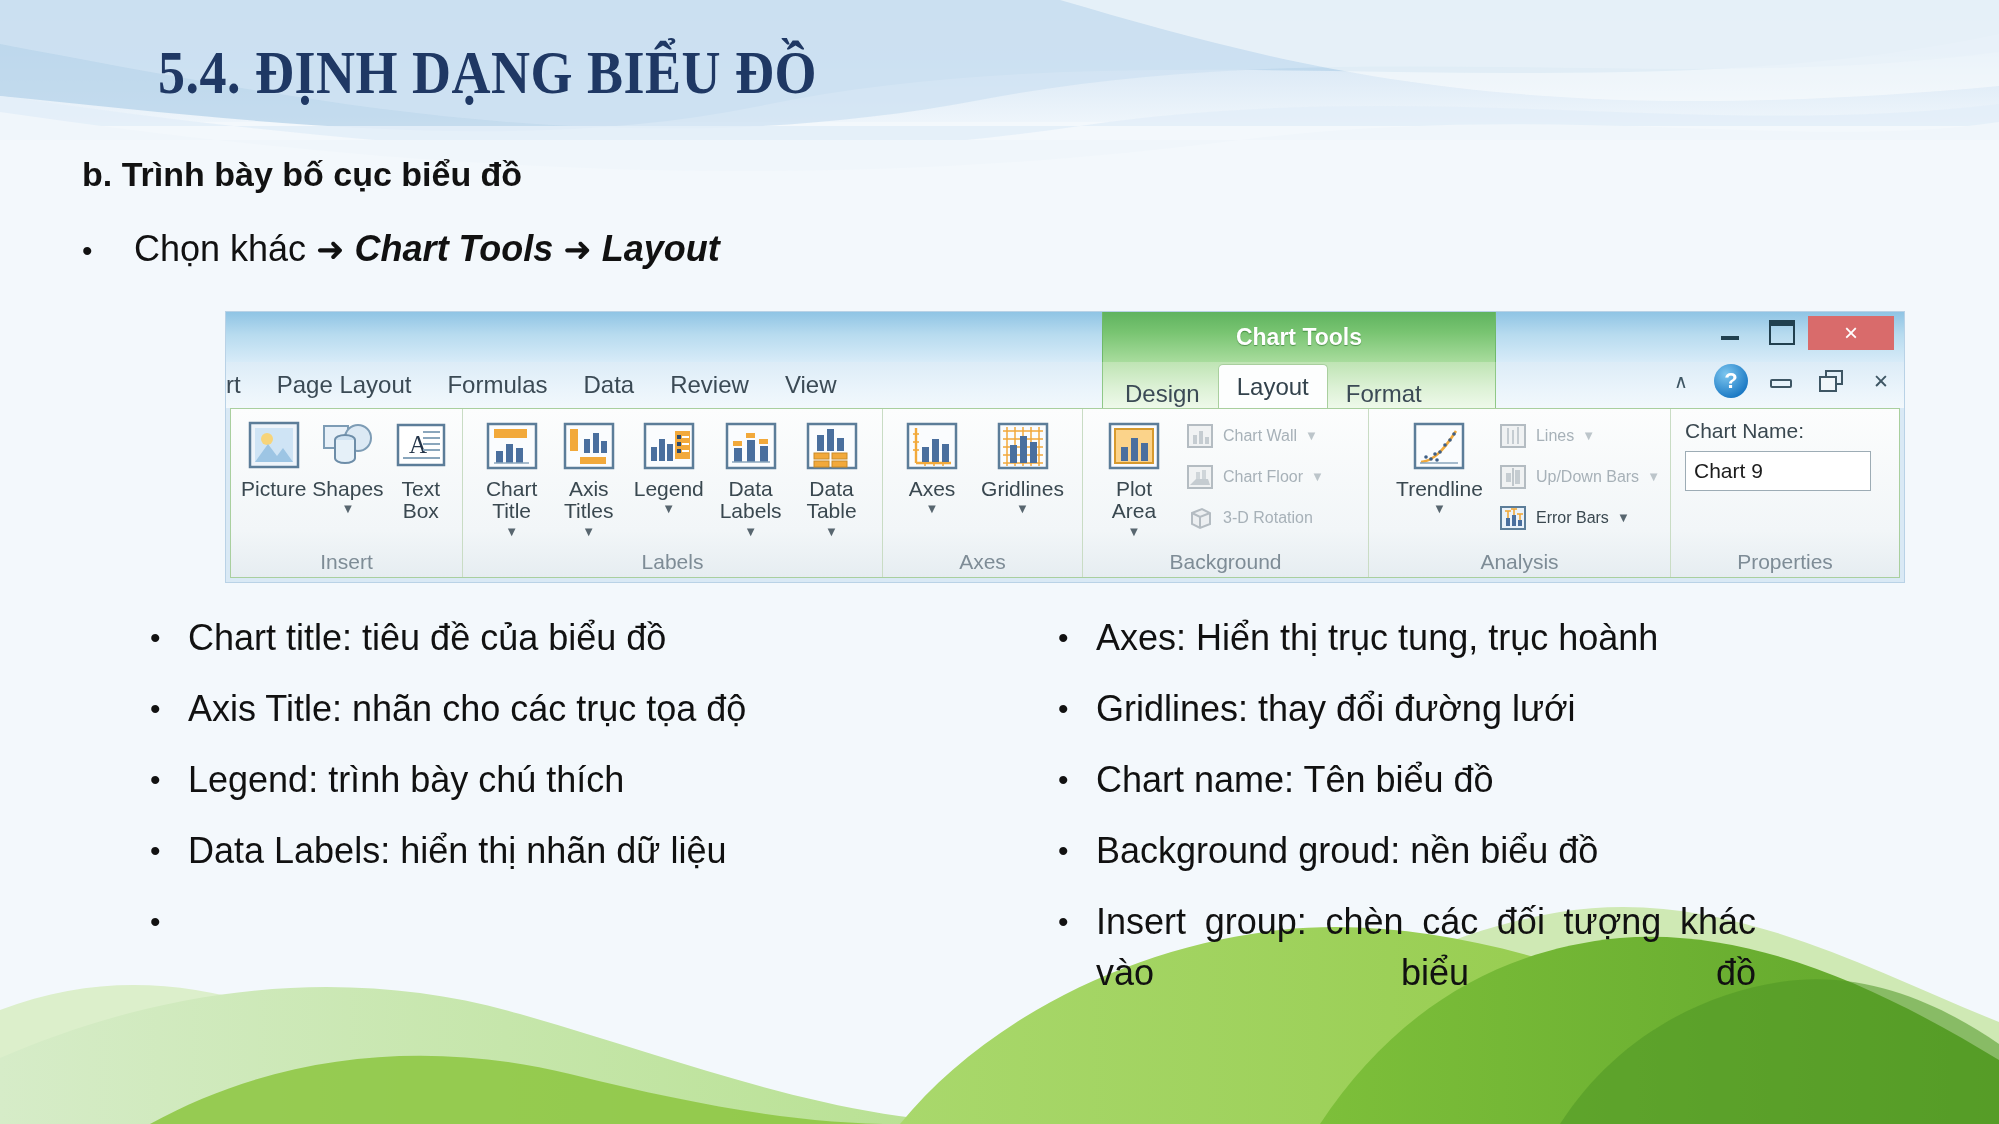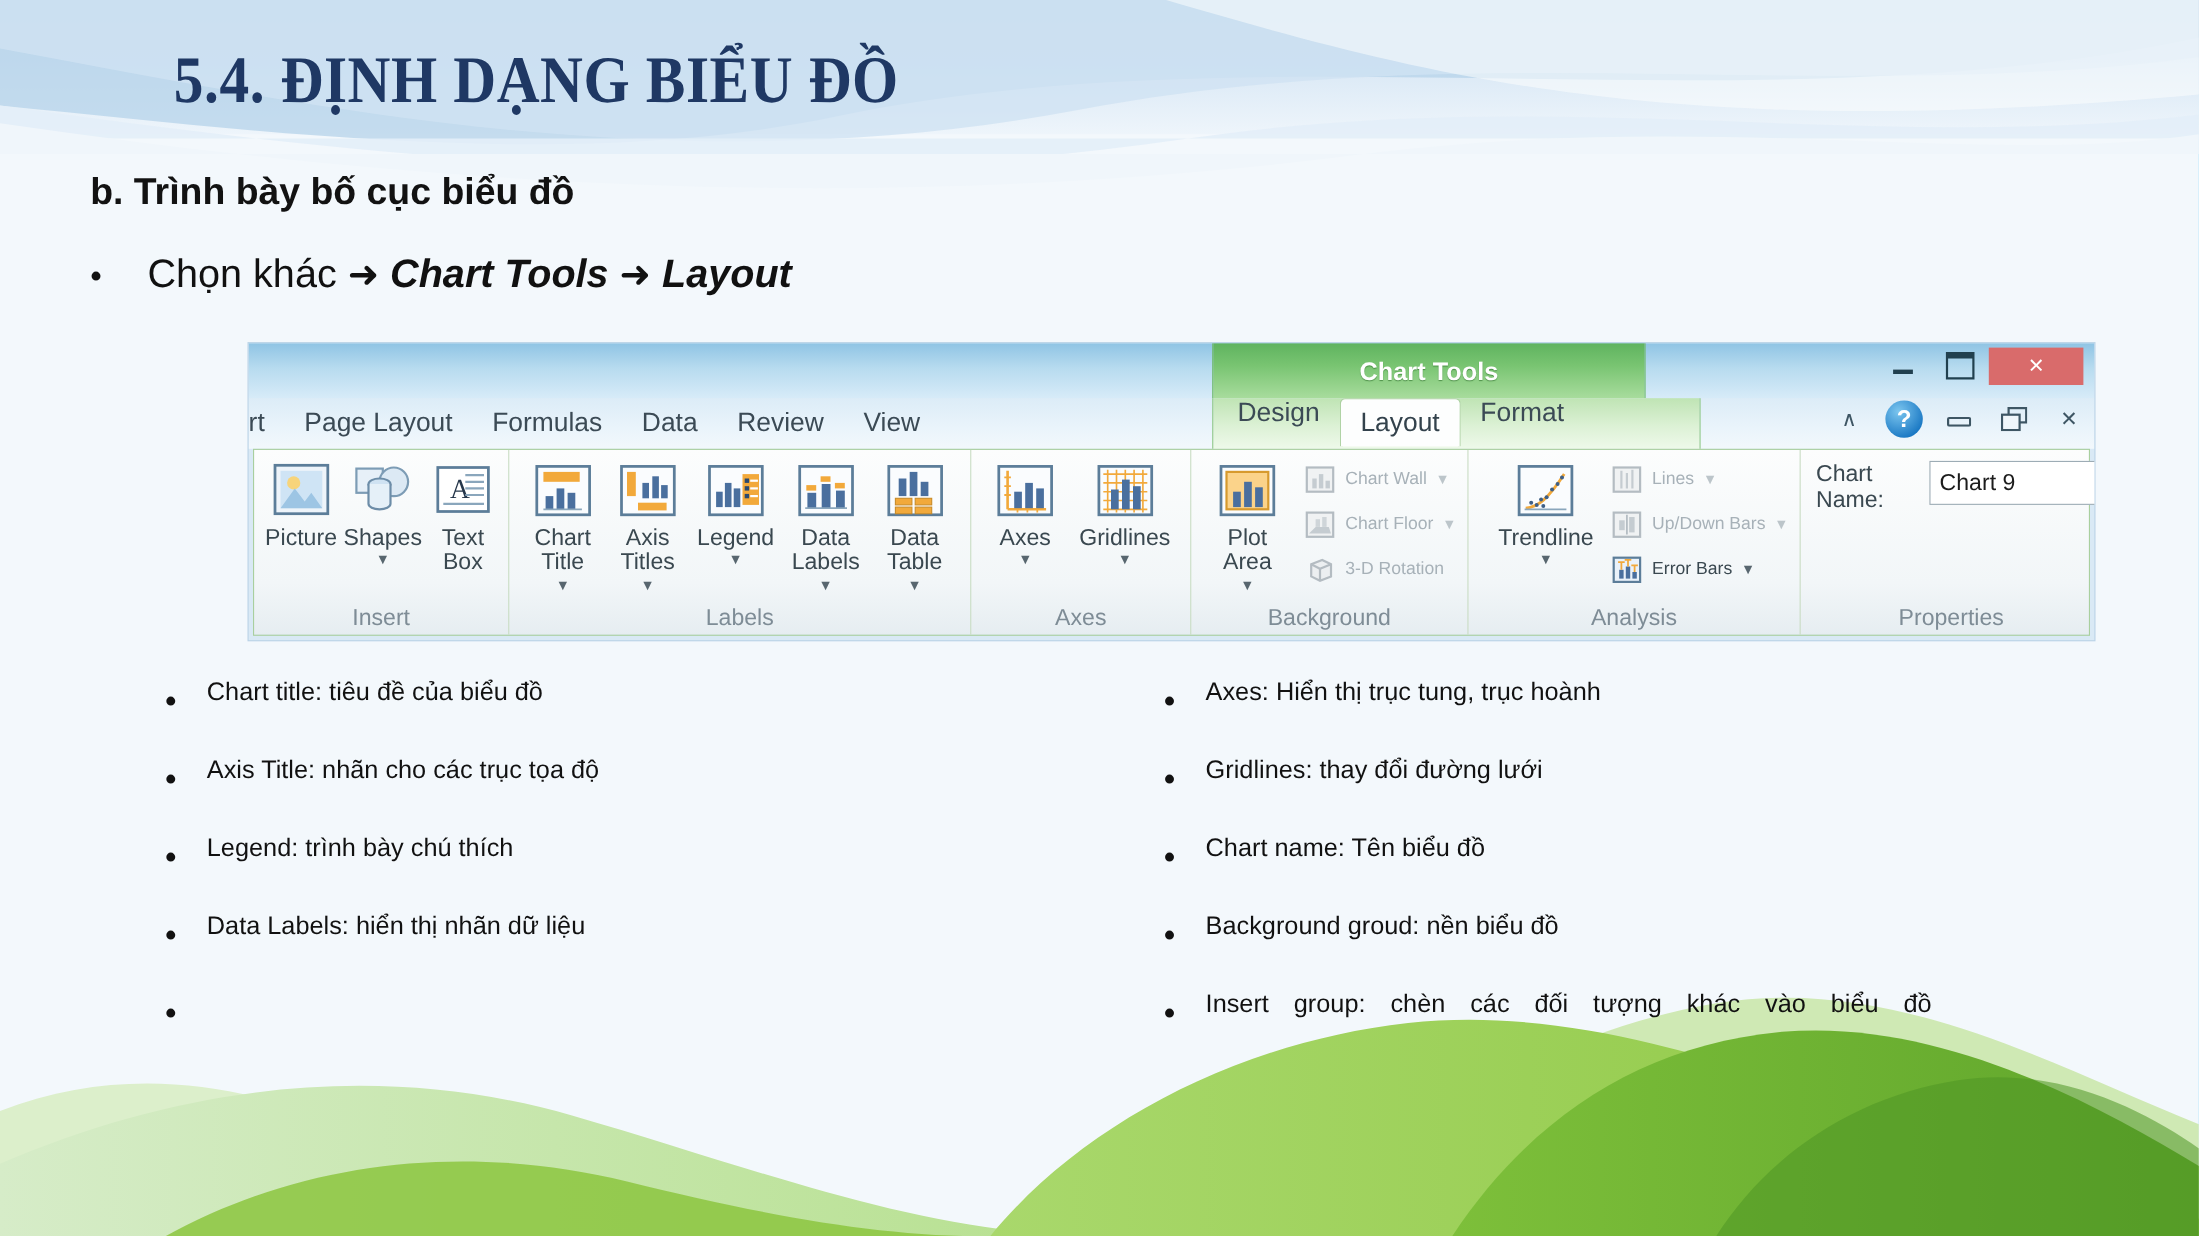--- a/index.html
+++ b/index.html
@@ -81,24 +81,24 @@
     color: #33424c;
   }
   .ctxtab-header {
     position: absolute; left: 876px; top: 0; width: 394px; height: 50px;
     background: linear-gradient(180deg,#5fb35f 0%, #78c471 40%, #a8dc9d 100%);
     border-left: 1px solid #6fb96a; border-right: 1px solid #6fb96a;
     display: flex; align-items: center; justify-content: center;
   }
   .ctxtab-title { font-size: 23px; font-weight: 700; color: #ffffff; text-shadow: 0 1px 1px rgba(0,70,0,.45); }
   .ctxtab-strip {
-    position: absolute; left: 876px; top: 50px; width: 444px; height: 46px;
+    position: absolute; left: 876px; top: 50px; width: 394px; height: 46px;
     background: linear-gradient(180deg,#bfe4b4 0%, #dcf1d5 55%, #eef9ea 100%);
     border-left: 1px solid #8fc887; border-right: 1px solid #8fc887;
-    display: flex; align-items: flex-start;
+    display: flex; align-items: flex-end;
   }
   .qbar { position: absolute; right: 6px; top: 52px; display: flex; align-items: center; gap: 16px; }
   .qb { width: 34px; height: 34px; display: flex; align-items: center; justify-content: center; color: #3e5664; font-size: 19px; }
   .qb-help { width: 34px; height: 34px; border-radius: 50%;
     background: radial-gradient(circle at 35% 30%, #7cc6ef, #1b79c4 75%);
     color: #fff; font-weight: 700; font-size: 22px; display:flex; align-items:center; justify-content:center; }
 
   
   .ribbon {
     position: absolute; left: 4px; top: 96px; right: 4px; bottom: 4px;
@@ -117,35 +117,35 @@
   .bigbtn .lbl { font-size: 21px; color: #3a4850; text-align: center; line-height: 1.06; white-space: pre-line; }
   .caret { font-size: 13px; color: #58666f; line-height: .9; }
 
   .smallcol { display: flex; flex-direction: column; justify-content: flex-start; gap: 7px; padding-top: 2px; }
   .smallbtn { display: flex; align-items: center; gap: 8px; height: 34px; }
   .smallbtn .sic { width: 30px; height: 28px; flex: 0 0 30px; display:flex; align-items:center; justify-content:center; }
   .smallbtn .slbl { font-size: 16px; color: #3a4850; white-space: nowrap; }
   .disabled .slbl { color: #a7b1b8; }
   .disabled .caret { color: #bcc5ca; }
 
-  .props-body { flex: 1; padding: 10px 4px 0 14px; display: flex; flex-direction: row; gap: 8px; }
+  .props-body { flex: 1; padding: 10px 4px 0 14px; display: flex; flex-direction: column; gap: 8px; }
   .props-label { font-size: 21px; color: #3a4850; }
   .chartname-input {
     width: 186px; height: 40px; background: #fff; border: 1px solid #9dacb5;
     font-size: 21px; color: #1c1c1c; display: flex; align-items: center; padding: 0 8px;
   }
 
   
   .cols { position: absolute; left: 0; top: 612px; width: 1999px; }
   .col { position: absolute; top: 0; }
   .col-left { left: 150px; width: 870px; }
   .col-right { left: 1058px; width: 880px; }
   .bullet-item { display: flex; align-items: flex-start; margin-bottom: 19px; }
   .bullet-dot { flex: 0 0 38px; font-size: 30px; line-height: 52px; color: #111; }
-  .bullet-text { font-size: 23px; line-height: 1.42; color: #111; }
+  .bullet-text { font-size: 36px; line-height: 1.42; color: #111; }
   .justify { text-align: justify; }
   .justify::after { content: ""; display: inline-block; width: 100%; }
 </style>
 </head>
 <body>
 
 <div class="slide">
 
   <svg class="bg-svg" viewBox="0 0 1999 1124" preserveAspectRatio="none">
     <defs>

